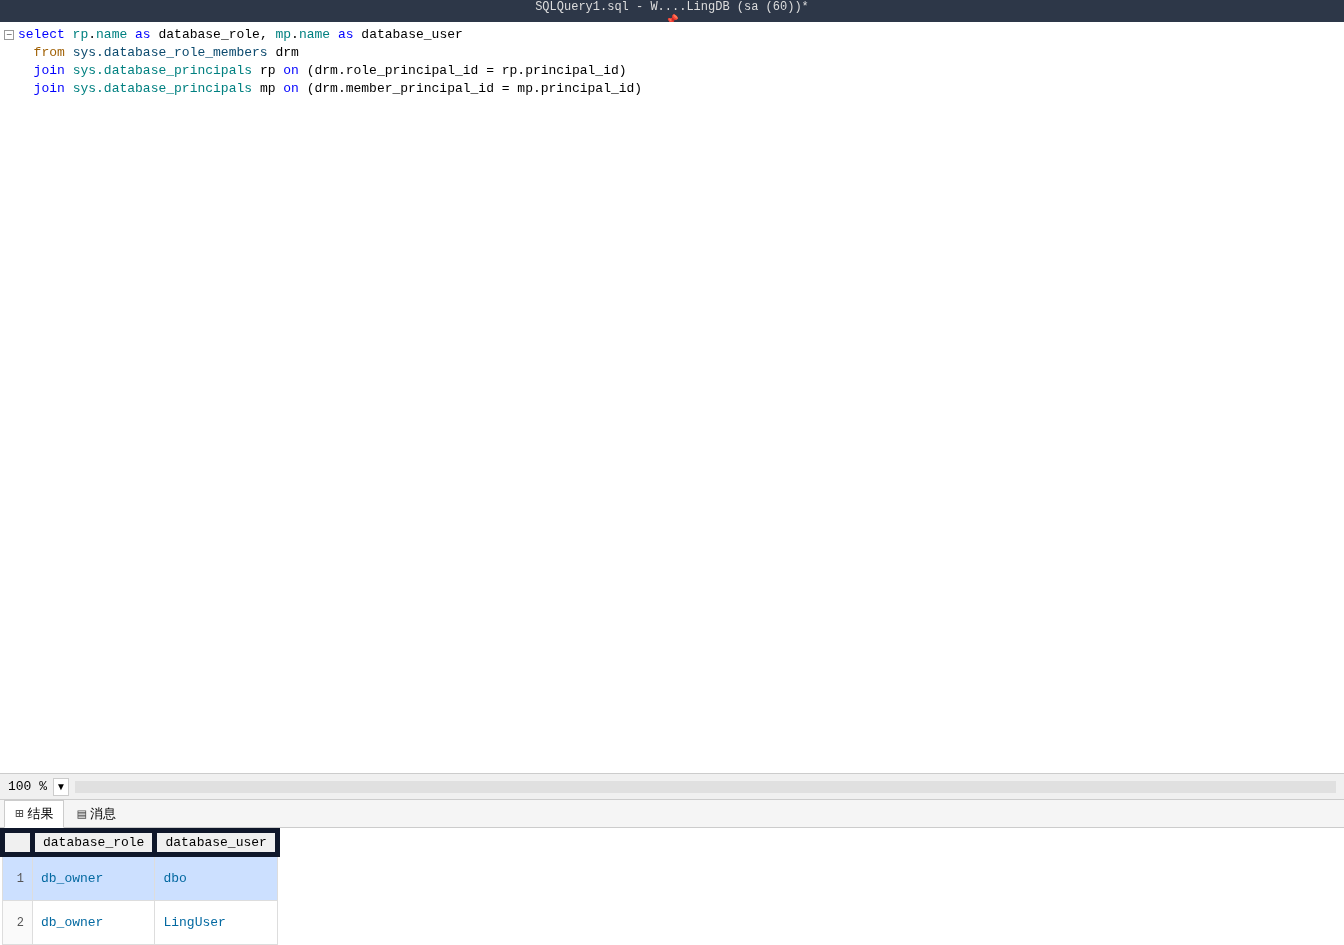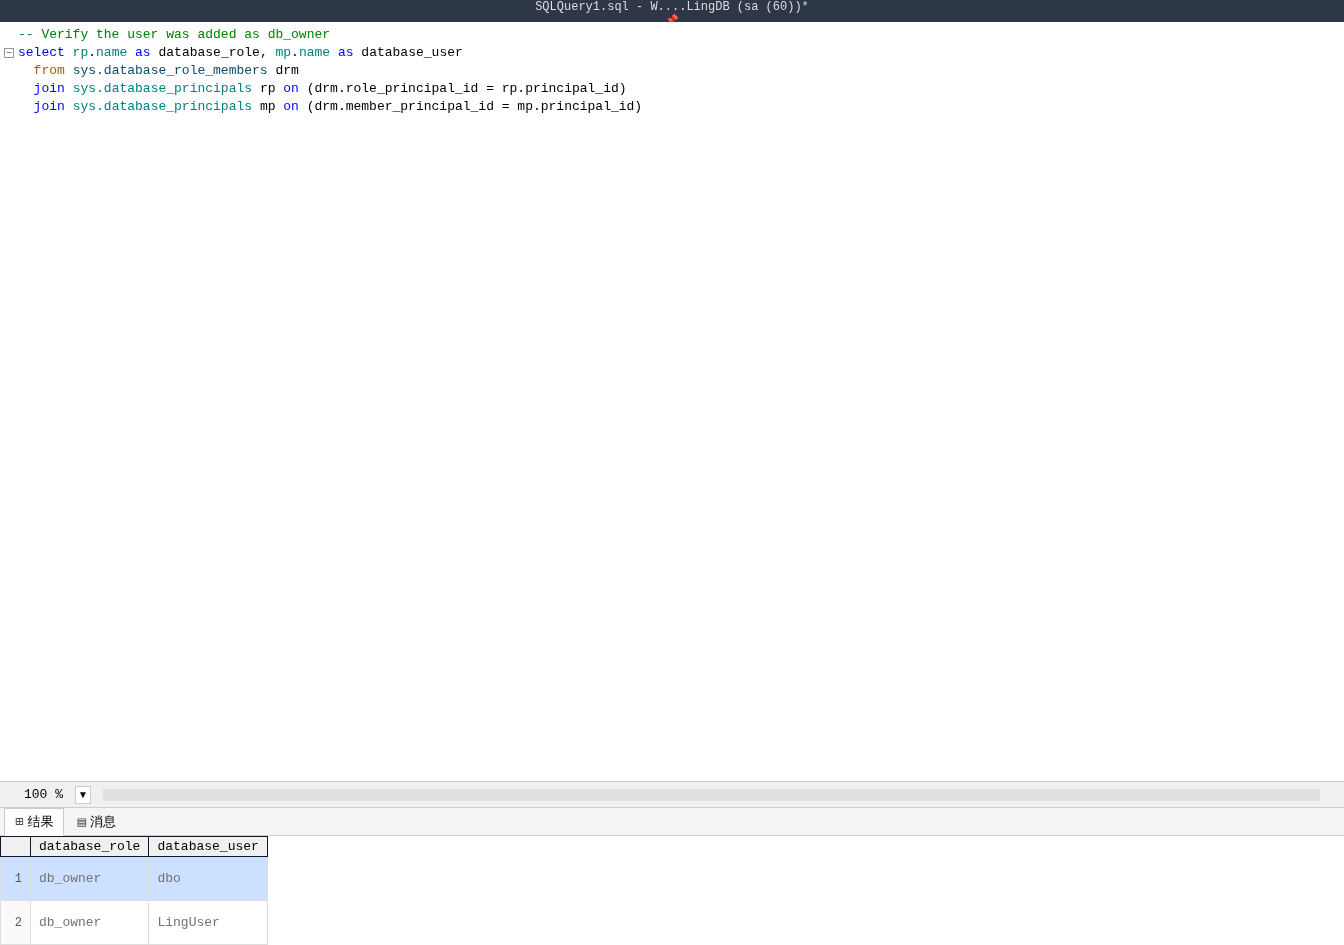--- a/index.html
+++ b/index.html
@@ -96,24 +96,24 @@
       color: #555;
       vertical-align: middle;
     }
 
     
     .status-bar {
       background: #f0f0f0;
       height: 26px;
       display: flex;
       align-items: center;
-      padding: 0 24px;
+      padding: 0 8px;
       border-top: 1px solid #ccc;
       flex-shrink: 0;
-      gap: 12px;
+      gap: 6px;
       font-size: 13px;
     }
 
     .zoom-level {
       color: #000;
       font-size: 13px;
     }
 
     .zoom-dropdown {
       background: #fff;
@@ -175,32 +175,32 @@
     }
 
     table {
       border-collapse: collapse;
       font-size: 13px;
       font-family: 'Consolas', 'Courier New', monospace;
     }
 
     table th {
       background: #f0f0f0;
-      border: 1px solid #0f172a;
+      border: 5px solid #0f172a;
       padding: 2px 8px;
       font-weight: normal;
       color: #000;
       text-align: left;
       min-width: 90px;
     }
 
     table td {
       border: 1px solid #ddd;
       padding: 14px 8px;
-      color: #737373;
+      color: #0369a1;
       background: #fff;
       min-width: 90px;
     }
 
     .row-num-cell {
       border: 1px solid #ddd;
       padding: 2px 8px;
       color: #555;
       background: #fafafa;
       text-align: right;
@@ -215,21 +215,20 @@
 
 <div class="title-bar">
   <span class="title-bar-text">SQLQuery1.sql - W....LingDB (sa (60))*</span>
   <span class="title-bar-btn">📌</span>
   <span class="title-bar-btn">✕</span>
 </div>
 
 <div class="editor-area">
   <div class="code-editor" id="code-editor">
 
-  <div class="code-line"><span class="line-indicator"></span><span class="line-content"><span style="color: rgb(0, 128, 0);">-- Verify the user was added as db_owner</span></span></div>
       <div class="code-line"><span class="line-indicator"><span class="collapse-box">−</span></span><span class="line-content"><span style="color: rgb(0, 0, 255);">select </span><span style="color: rgb(0, 128, 128);">rp</span><span style="color: rgb(0, 0, 0);">.</span><span style="color: rgb(0, 128, 128);">name</span><span style="color: rgb(0, 0, 0);"> </span><span style="color: rgb(0, 0, 255);">as</span><span style="color: rgb(0, 0, 0);"> database_role, </span><span style="color: rgb(0, 128, 128);">mp</span><span style="color: rgb(0, 0, 0);">.</span><span style="color: rgb(0, 128, 128);">name</span><span style="color: rgb(0, 0, 0);"> </span><span style="color: rgb(0, 0, 255);">as</span><span style="color: rgb(0, 0, 0);"> database_user</span></span></div>
       <div class="code-line"><span class="line-indicator"></span><span class="line-content"><span style="color: rgb(0, 0, 0);">  </span><span style="color: #a16207;">from</span><span style="color: rgb(0, 0, 0);"> </span><span style="color: #0c4a6e;">sys.database_role_members</span><span style="color: rgb(0, 0, 0); text-align: center;"> drm</span></span></div>
       <div class="code-line"><span class="line-indicator"></span><span class="line-content"><span style="color: rgb(0, 0, 0);">  </span><span style="color: rgb(0, 0, 255);">join</span><span style="color: rgb(0, 0, 0);"> </span><span style="color: rgb(0, 128, 128);">sys.database_principals</span><span style="color: rgb(0, 0, 0);"> rp </span><span style="color: rgb(0, 0, 255);">on</span><span style="color: rgb(0, 0, 0);"> (drm.role_principal_id = rp.principal_id)</span></span></div>
       <div class="code-line"><span class="line-indicator"></span><span class="line-content"><span style="color: rgb(0, 0, 0);">  </span><span style="color: rgb(0, 0, 255);">join</span><span style="color: rgb(0, 0, 0);"> </span><span style="color: rgb(0, 128, 128);">sys.database_principals</span><span style="color: rgb(0, 0, 0);"> mp </span><span style="color: rgb(0, 0, 255);">on</span><span style="color: rgb(0, 0, 0);"> (drm.member_principal_id = mp.principal_id)</span></span></div>
     </div>
 </div>
 
 <div class="status-bar">
   <span class="zoom-level">100 %</span>
   <button class="zoom-dropdown">▼</button>

